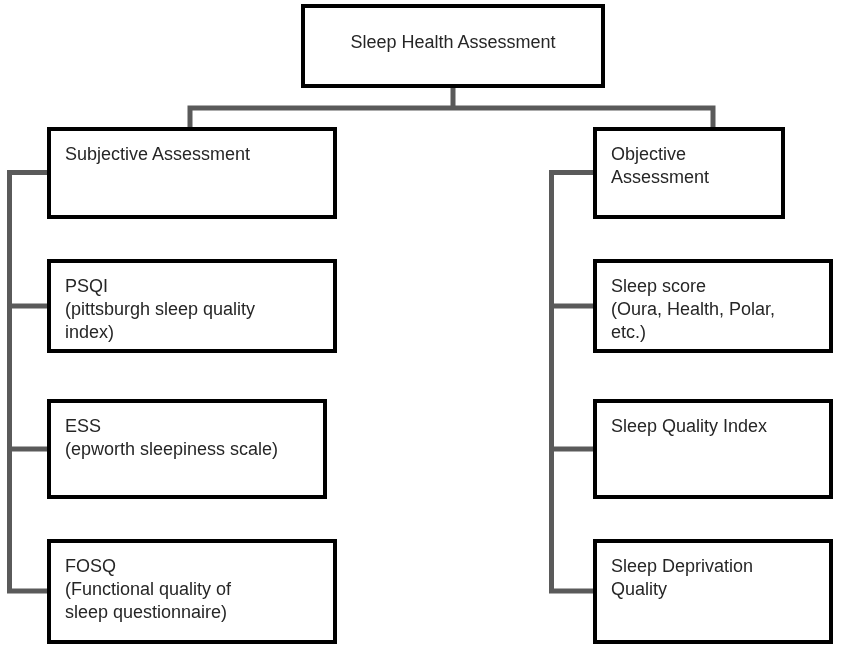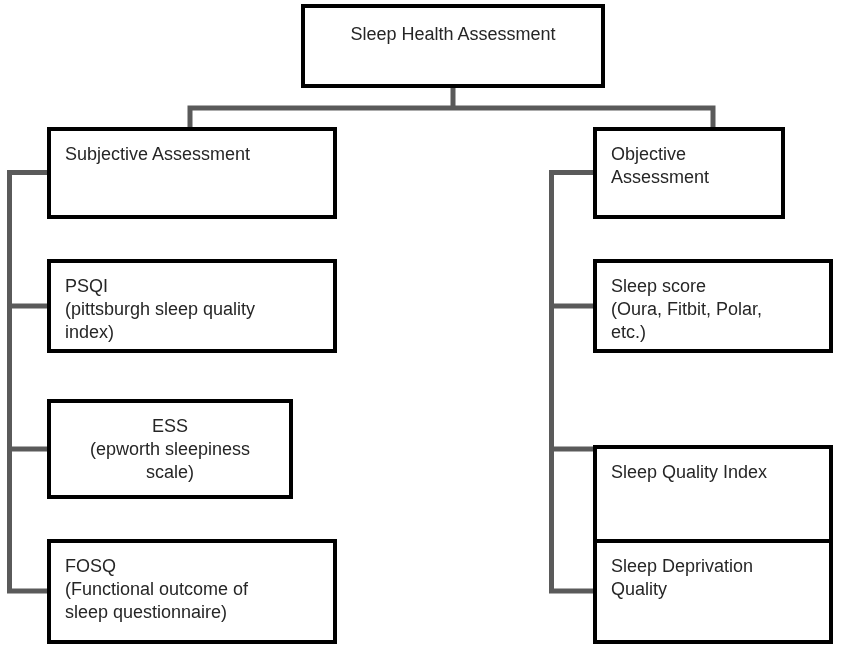--- a/index.html
+++ b/index.html
@@ -36,21 +36,21 @@
     font-size: 18px;
     line-height: 23px;
   }
   .box .label {
     display: block;
     white-space: pre-line;
     color: #262626;
   }
   .box-root {
     text-align: center;
-    padding-top: 15px;
+    padding-top: 23px;
   }
 </style>
 </head>
 <body>
 
 <div class="stage">
 
   <svg class="connectors" viewBox="0 0 841 650" xmlns="http://www.w3.org/2000/svg">
 
     <path d="M453 86 V110 M187.5 108 H715.5 M190 108 V127 M713 108 V127" stroke="#5a5a5a"></path>
@@ -67,42 +67,42 @@
   <div class="box" style="left:47px; top:259px; width:290px; height:94px;">
     <span class="label">PSQI
 (pittsburgh sleep quality
 index)</span>
   </div>
 
   <div class="box" style="left:47px; top:127px; width:290px; height:92px;">
     <span class="label">Subjective Assessment</span>
   </div>
 
-  <div class="box" style="left:47px; top:399px; width:246px; height:100px;text-align:center;">
+  <div class="box" style="left:47px; top:399px; width:280px; height:100px;">
     <span class="label">ESS
 (epworth sleepiness scale)</span>
   </div>
 
   <div class="box" style="left:47px; top:539px; width:290px; height:105px;">
     <span class="label">FOSQ
-(Functional outcome of
+(Functional quality of
 sleep questionnaire)</span>
   </div>
 
   <div class="box" style="left:593px; top:127px; width:192px; height:92px;">
     <span class="label">Objective Assessment</span>
   </div>
 
   <div class="box" style="left:593px; top:259px; width:240px; height:94px;">
     <span class="label">Sleep score
-(Oura,  Fitbit, Polar,
+(Oura,  Health, Polar,
 etc.)</span>
   </div>
 
-  <div class="box" style="left:593px; top:399px; width:240px; height:100px;margin-top:46px;">
+  <div class="box" style="left:593px; top:399px; width:240px; height:100px;">
     <span class="label">Sleep Quality Index</span>
   </div>
 
   <div class="box" style="left:593px; top:539px; width:240px; height:105px;">
     <span class="label">Sleep Deprivation
 Quality</span>
   </div>
 
 </div>
 

